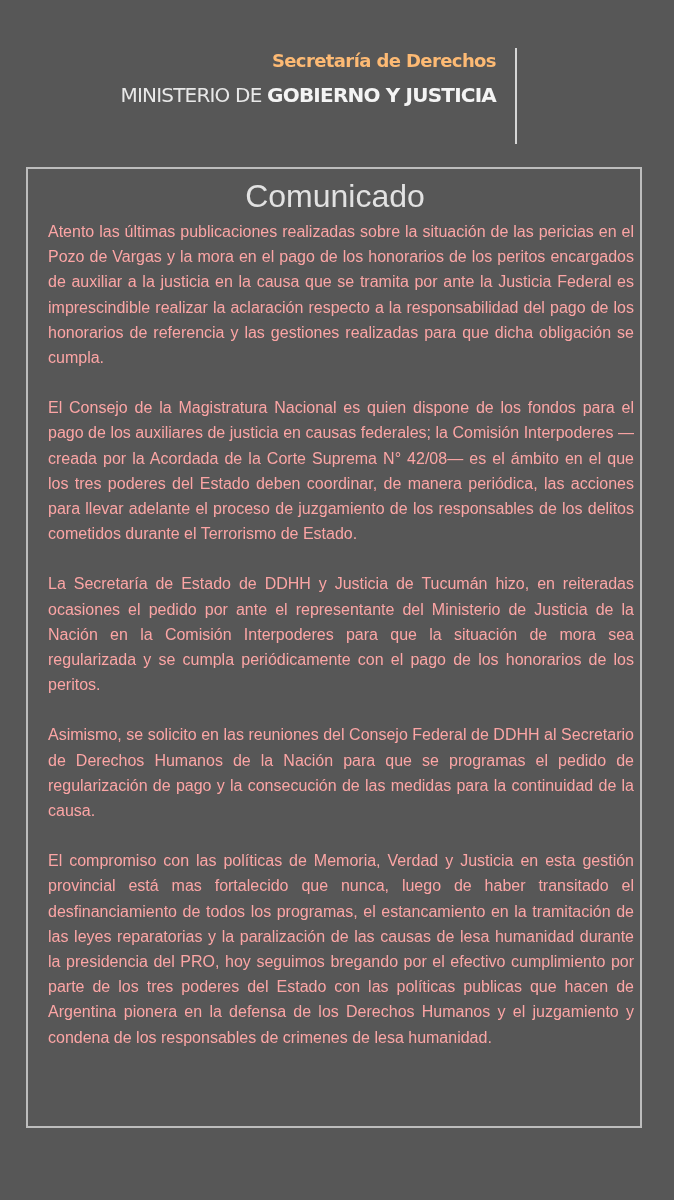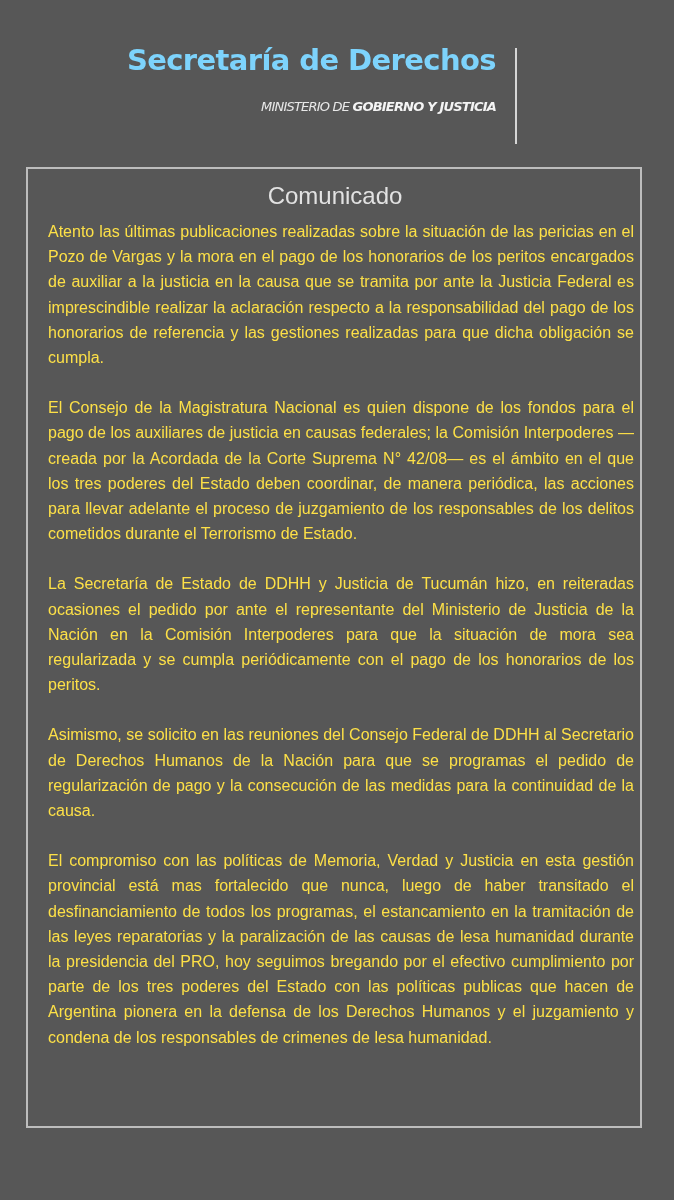--- a/index.html
+++ b/index.html
@@ -18,35 +18,34 @@
     .header {
       position: absolute;
       left: 0;
       top: 44px;
       width: 496px;
       text-align: right;
     }
     .header-title {
       font-family: "DejaVu Sans", sans-serif;
       font-weight: bold;
-      font-size: 29px;
+      font-size: 18px;
       line-height: 33px;
-      color: #7dd3fc;
+      color: #fdba74;
       letter-spacing: -0.6px;
       padding-left: 48px;
     }
     .header-sub {
       font-family: "DejaVu Sans", sans-serif;
-      font-size: 13px;
+      font-size: 20px;
       line-height: 20px;
-      margin-top: 20px;
+      margin-top: 8px;
       color: #e8e8e8;
       letter-spacing: -0.8px;
       text-transform: uppercase;
-      font-style: italic;
     }
     .header-sub .light {
       font-weight: normal;
     }
     .header-sub .bold {
       font-weight: bold;
       color: #f4f4f4;
     }
     .header-divider {
       position: absolute;
@@ -64,37 +63,37 @@
       height: 961px;
       border: 2px solid #bdbdbd;
       box-sizing: border-box;
     }
     .doc-title {
       position: absolute;
       left: 26px;
       top: 178px;
       width: 618px;
       text-align: center;
-      font-size: 24px;
+      font-size: 32px;
       line-height: 36px;
       color: #e2e2e2;
     }
     .body-text {
       position: absolute;
       left: 48px;
       top: 219px;
       width: 586px;
     }
     .para {
       margin: 0 0 25px 0;
       font-size: 16px;
       line-height: 25.2px;
       text-align: justify;
       text-align-last: left;
-      color: #fde047;
+      color: #fca5a5;
     }
   </style>
 </head>
 <body>
 
 <div class="header">
   <div class="header-title">Secretaría de Derechos</div>
   <div class="header-sub">
     <span class="light">Ministerio de</span>
     <span class="bold">Gobierno y Justicia</span>

